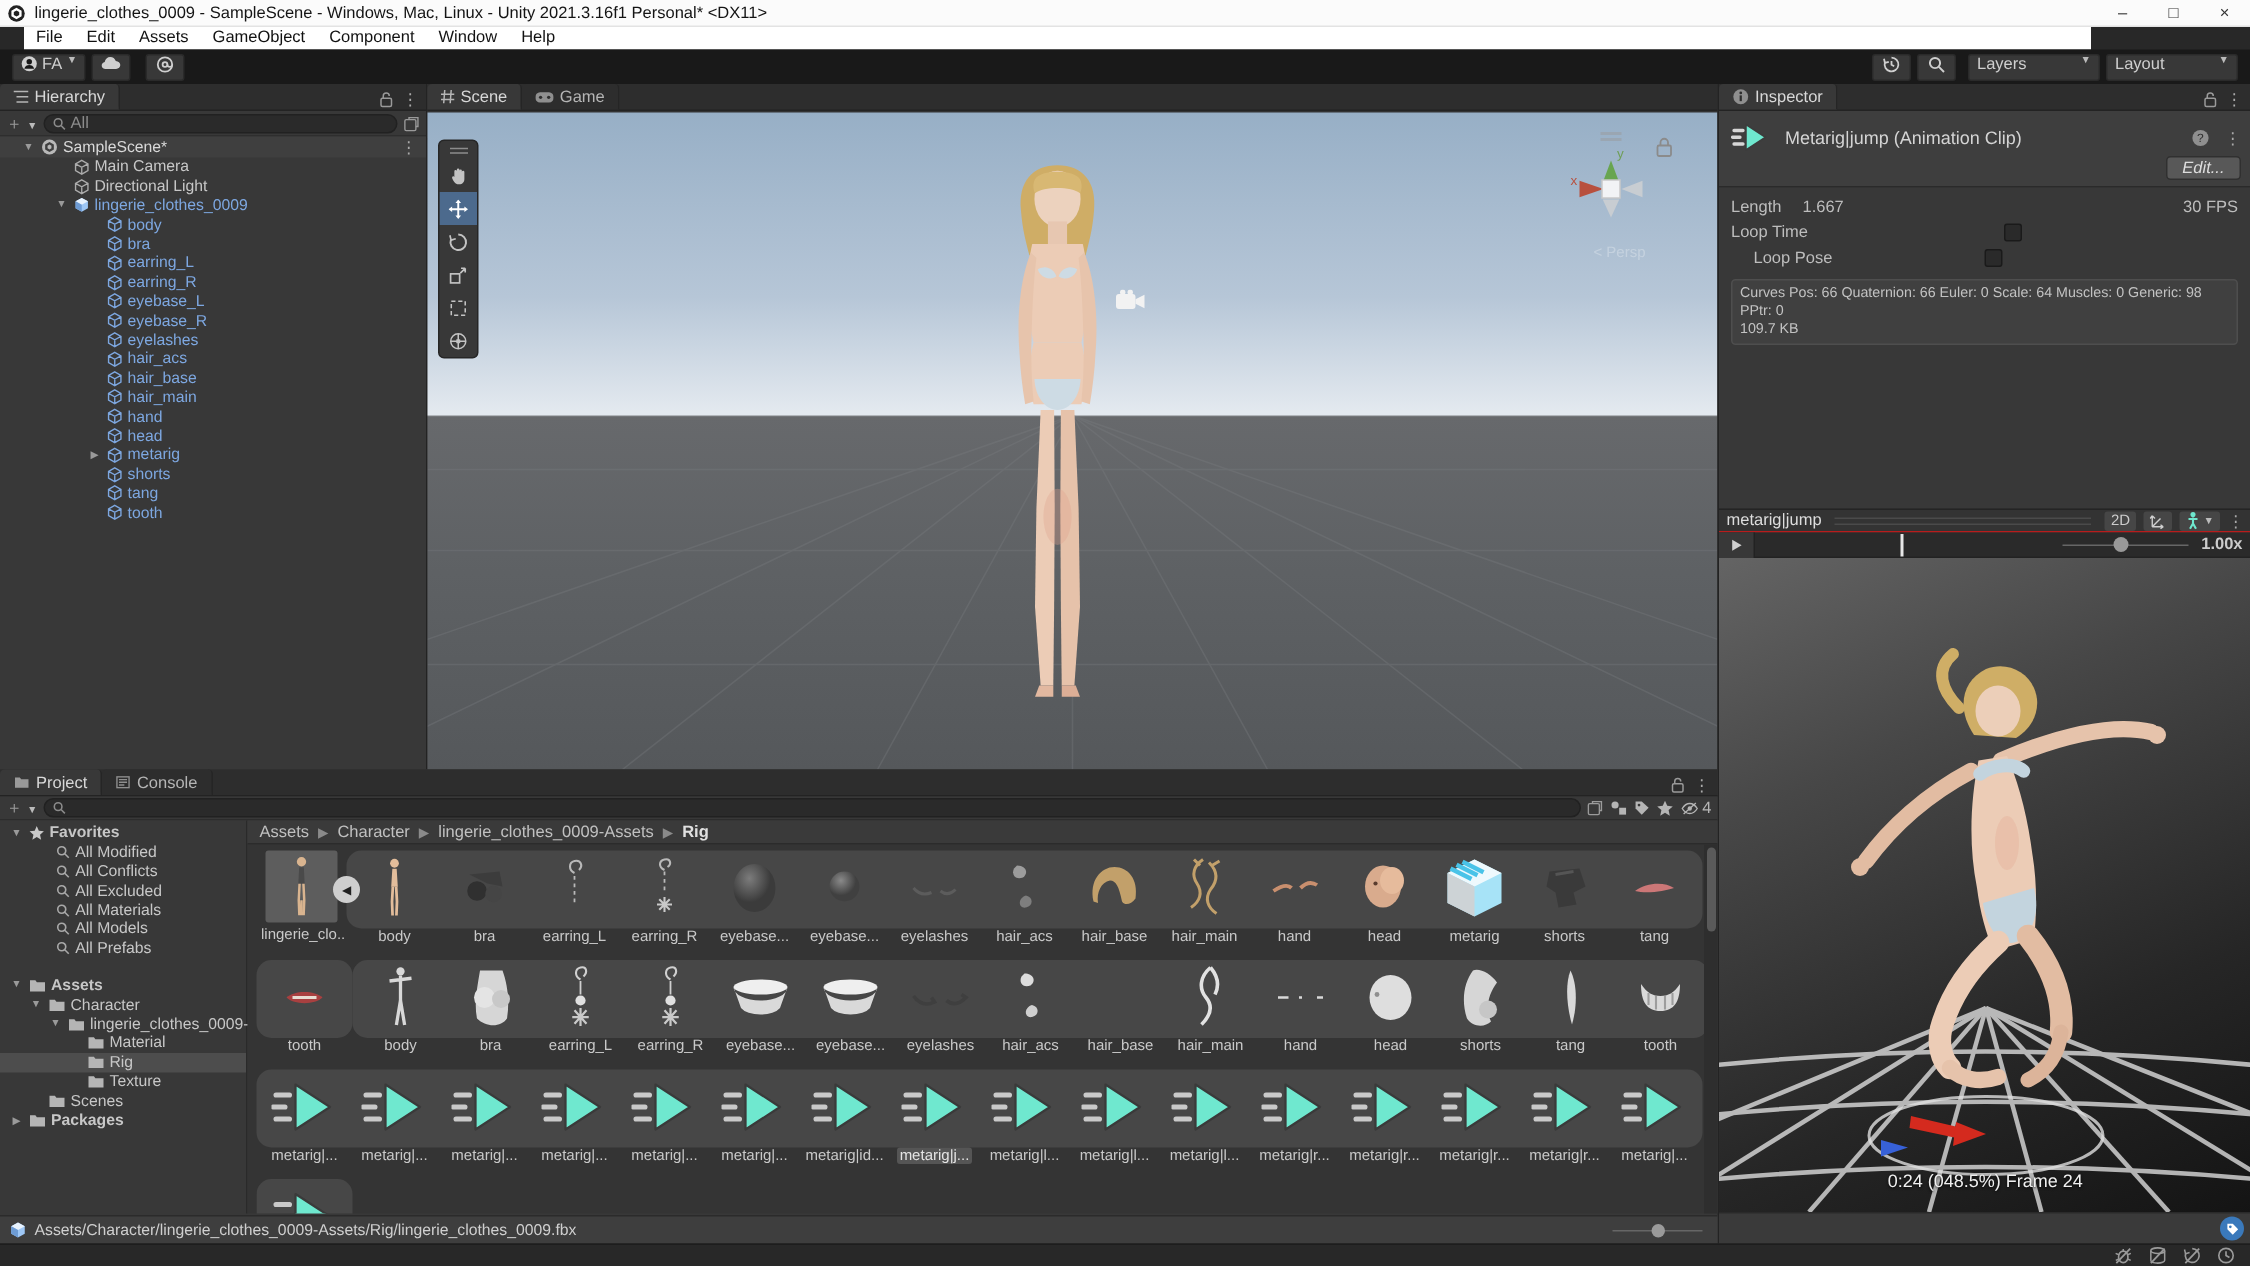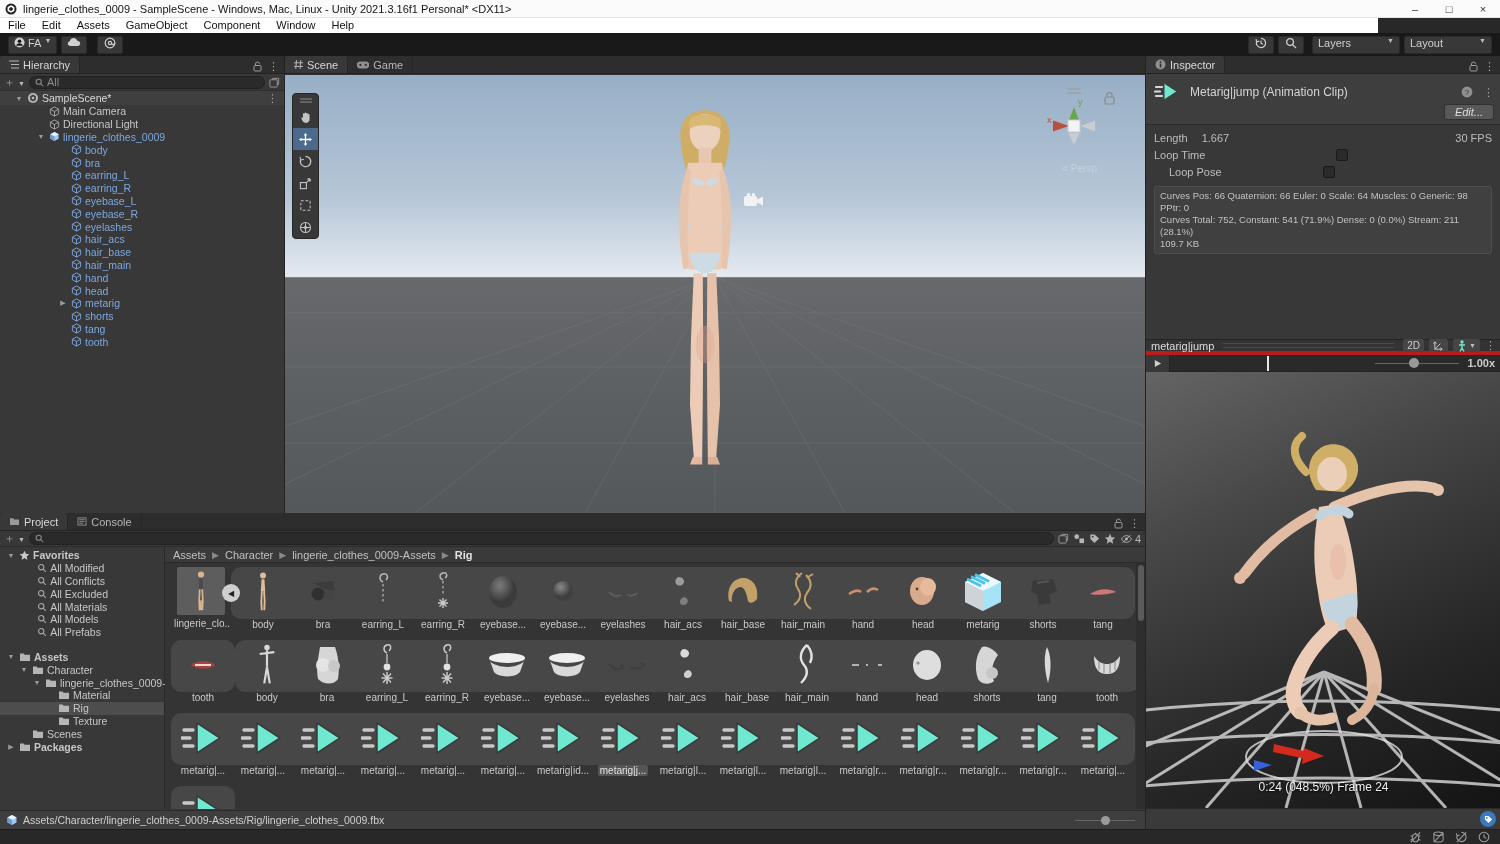--- a/index.html
+++ b/index.html
@@ -7,21 +7,21 @@
     font-family:"Liberation Sans", sans-serif; font-size:11px; color:#c7c7c7; }
   .abs { position:absolute; }
   svg { display:block; }
 
   
   #titlebar { position:absolute; left:0; top:0; width:1500px; height:18px; background:#fbfbfb;
     color:#141414; display:flex; align-items:center; border-bottom:1px solid #e3e3e3; }
   #titlebar .ticon { margin:0 6px 0 5px; }
   #winbtns { margin-left:auto; display:flex; }
   #winbtns span { width:34px; text-align:center; color:#333; font-size:11px; cursor:default; }
-  #menubar { position:absolute; left:0; top:18px; width:1378px; height:15px; background:#ffffff;
+  #menubar { position:absolute; left:16px; top:18px; width:1378px; height:15px; background:#ffffff;
     color:#111; display:flex; align-items:center; }
   #menubar .menu { padding:0 8px; height:15px; line-height:15px; }
   #unitybar { position:absolute; left:0; top:33px; width:1500px; height:23px; background:#191919;
     display:flex; align-items:center; }
   .tbtn { height:18px; background:#383838; border:1px solid #2a2a2a; border-radius:2px;
     display:flex; align-items:flex-start; padding:0 5px; margin-left:4px; color:#cfcfcf; gap:3px; }
   .tbtn.icon-only { width:26px; justify-content:center; }
   #playgroup { position:absolute; left:708px; top:36px; display:flex; }
   #rightctl { margin-left:auto; display:flex; align-items:center; margin-right:8px; }
   .ddl { width:88px; justify-content:space-between; }
@@ -74,21 +74,21 @@
   #edit-row { display:flex; justify-content:flex-end; margin-top:0;font-style:italic; }
   #edit-btn { background:#585858; border:1px solid #303030; border-radius:3px; padding:1px 10px; color:#ddd; }
   .prow { display:flex; align-items:center; height:17px; padding:0 8px; color:#bdbdbd; }
   .prow .indent1 { margin-left:15px; }
   .checkbox { width:12px; height:12px; background:#2a2a2a; border:1px solid #1a1a1a; border-radius:2px; margin-left:128px; }
   .field { flex:1; height:14px; background:#2a2a2a; border:1px solid #1f1f1f; border-radius:2px;
     margin-left:66px; padding:0 4px; color:#d0d0d0; display:flex; align-items:center; }
   #statsbox { margin:6px 8px; background:#404040; border:1px solid #4e4e4e; border-radius:3px;
     padding:3px 5px; font-size:9.5px; line-height:12px; color:#c2c2c2; }
   #preview-header { position:absolute; left:0; top:283px; width:355px; height:16px; background:#333;
-    border-top:1px solid #242424; border-bottom:4px solid #b91c1c; display:flex; align-items:center; padding:0 5px; gap:5px; }
+    border-top:1px solid #242424; border-bottom:1px solid #b91c1c; display:flex; align-items:center; padding:0 5px; gap:5px; }
   #preview-header .drag { flex:1; height:5px; border-top:1px solid #4a4a4a; border-bottom:1px solid #4a4a4a; margin:0 4px; }
   .phbtn { height:13px; background:#464646; border-radius:2px; padding:0 4px; display:flex; align-items:center;
     gap:2px; color:#ccc; font-size:10px; }
   #playback { position:absolute; left:0; top:299px; width:355px; height:17px; background:#2a2a2a;
     display:flex; align-items:center; border-bottom:1px solid #222; }
   #pb-play { width:24px; height:17px; background:#383838; border-right:1px solid #222;
     display:flex; align-items:center; justify-content:center; }
   #pb-timeline { position:relative; flex:1; height:17px; }
   #pb-cursor { position:absolute; left:48.5%; top:1px; width:2px; height:15px; background:#e8e8e8; }
   #pb-speed { width:92px; display:flex; align-items:center; position:relative; height:17px; }
@@ -721,21 +721,20 @@
   <div class="prow">
     <span>Loop Time</span>
     <span class="checkbox" style="margin-left:131px"></span>
   </div>
   <div class="prow">
     <span class="indent1">Loop Pose</span>
     <span class="checkbox" style="margin-left:101px"></span>
   </div>
   <div id="statsbox">
     <div>Curves Pos: 66 Quaternion: 66 Euler: 0 Scale: 64 Muscles: 0 Generic: 98 PPtr: 0</div>
-    <div>Curves Total: 752, Constant: 541 (71.9%) Dense: 0 (0.0%) Stream: 211 (28.1%)</div>
     <div>109.7 KB</div>
   </div>
 
   <div id="preview-header">
     <span style="color:#ddd">metarig|jump</span>
     <div class="drag"></div>
     <div class="phbtn">
         <span>2D</span>
       </div>
     <div class="phbtn">

